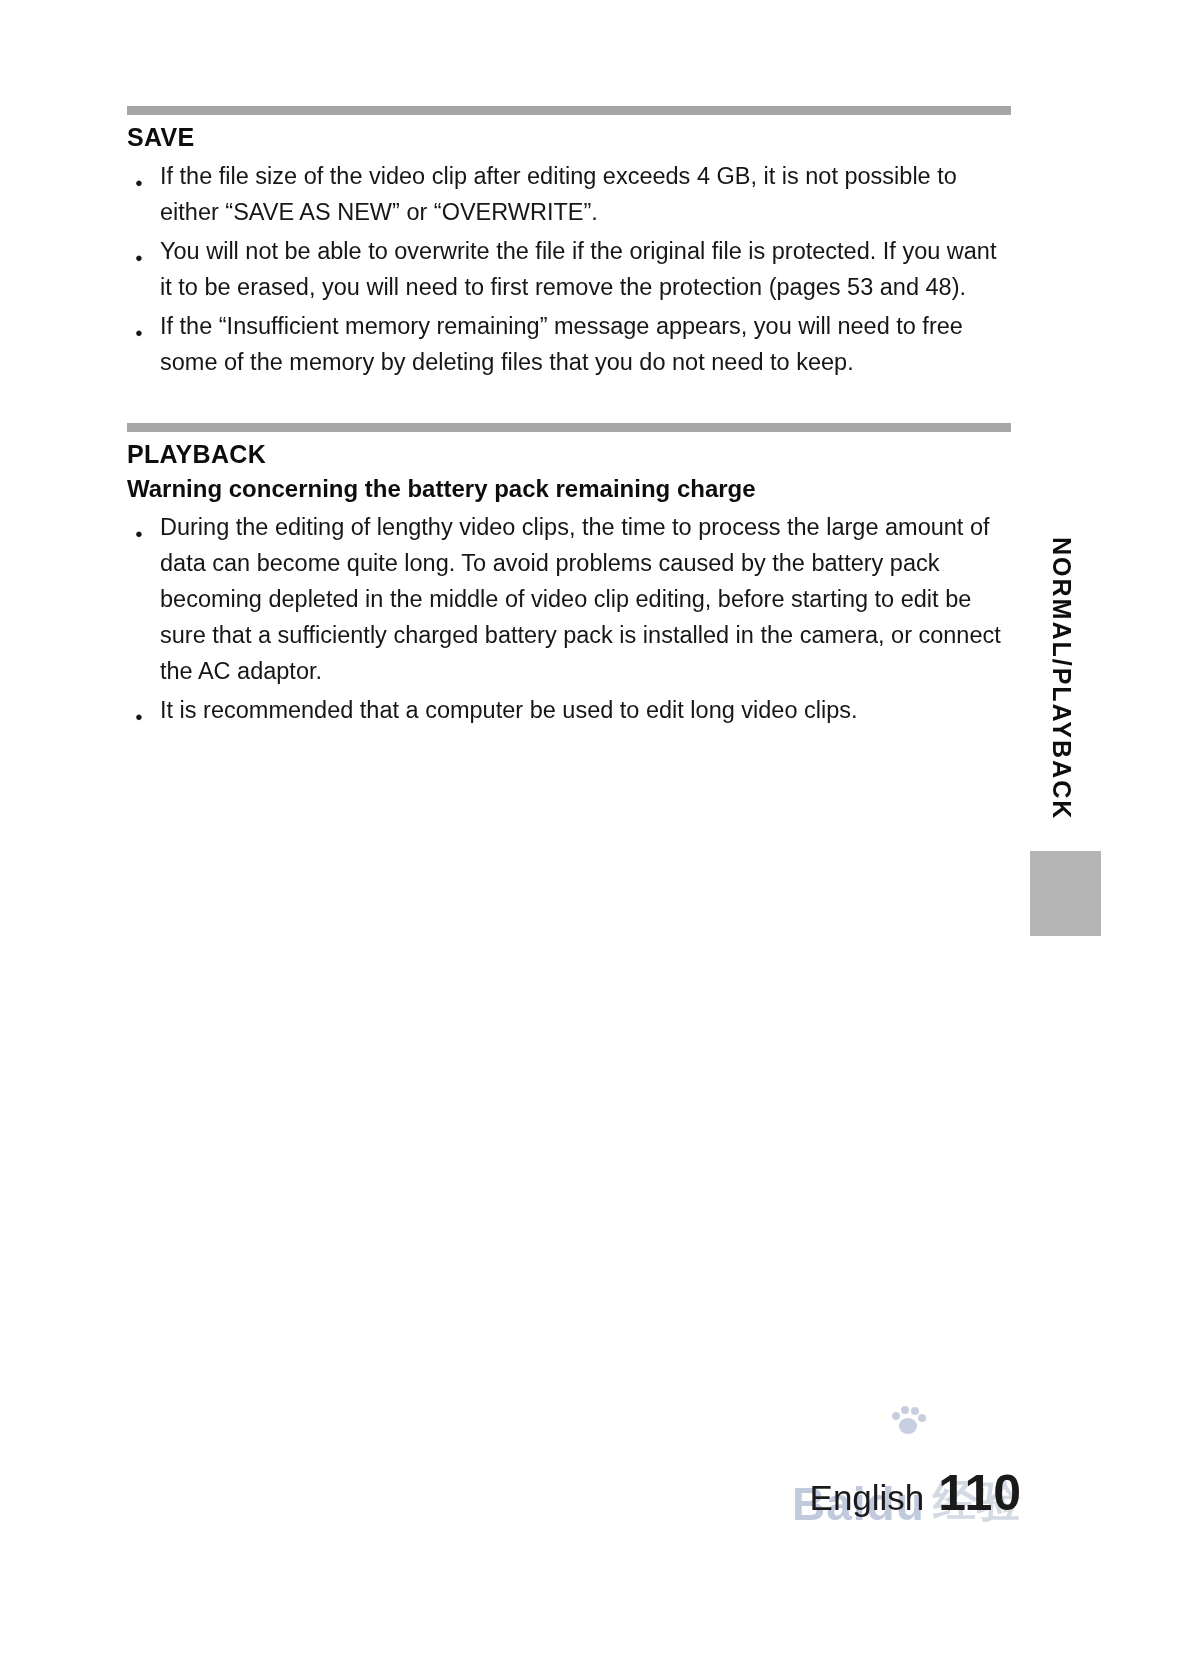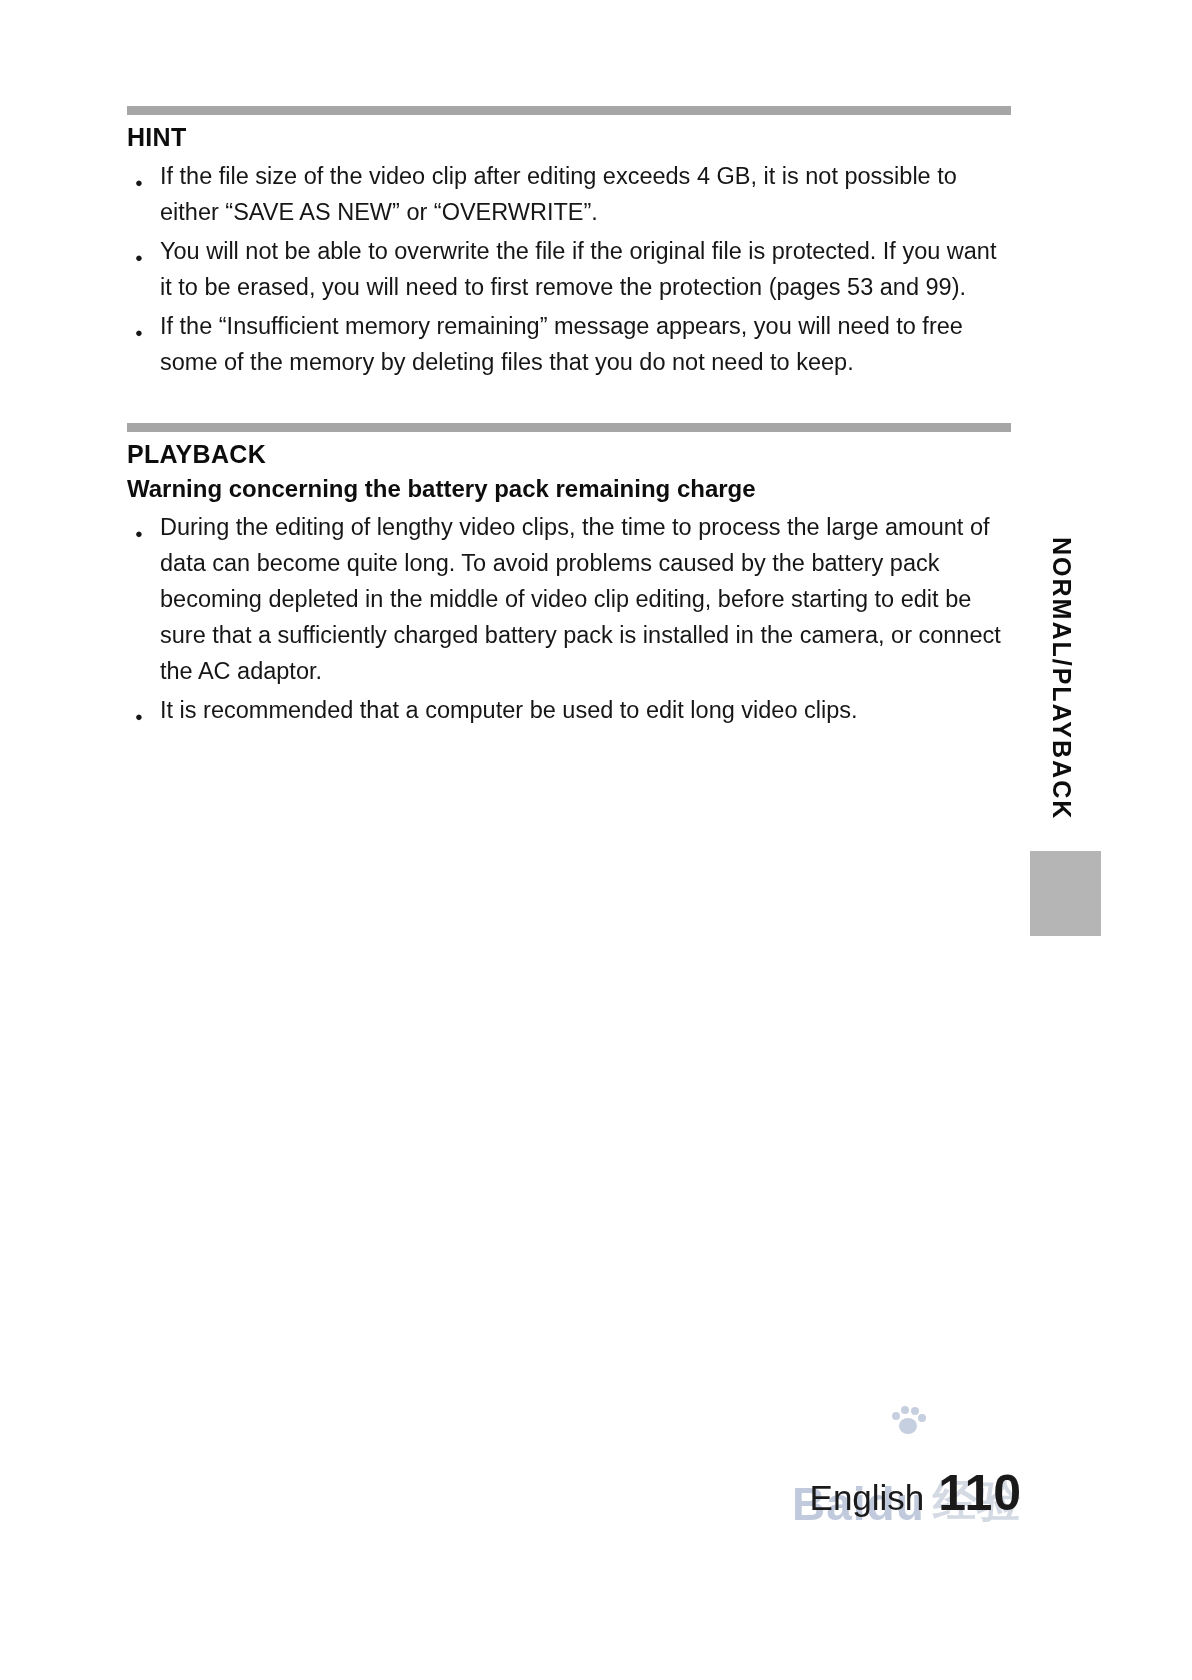--- a/index.html
+++ b/index.html
@@ -70,27 +70,27 @@
 </style>
 </head>
 <body>
 
 <div class="page">
 
   <div class="content">
 
     <div class="section">
       <div class="rule"></div>
-      <div class="section-title">HINT</div>
+      <div class="section-title">SAVE</div>
       <ul class="bullets">
         <li>
           <span>If the file size of the video clip after editing exceeds 4 GB, it is not possible to either “SAVE AS NEW” or “OVERWRITE”.</span>
         </li>
         <li>
-          <span>You will not be able to overwrite the file if the original file is protected. If you want it to be erased, you will need to first remove the protection (pages 53 and 99).</span>
+          <span>You will not be able to overwrite the file if the original file is protected. If you want it to be erased, you will need to first remove the protection (pages 53 and 48).</span>
         </li>
         <li>
           <span>If the “Insufficient memory remaining” message appears, you will need to free some of the memory by deleting files that you do not need to keep.</span>
         </li>
       </ul>
     </div>
 
     <div class="gap"></div>
 
     <div class="section">

